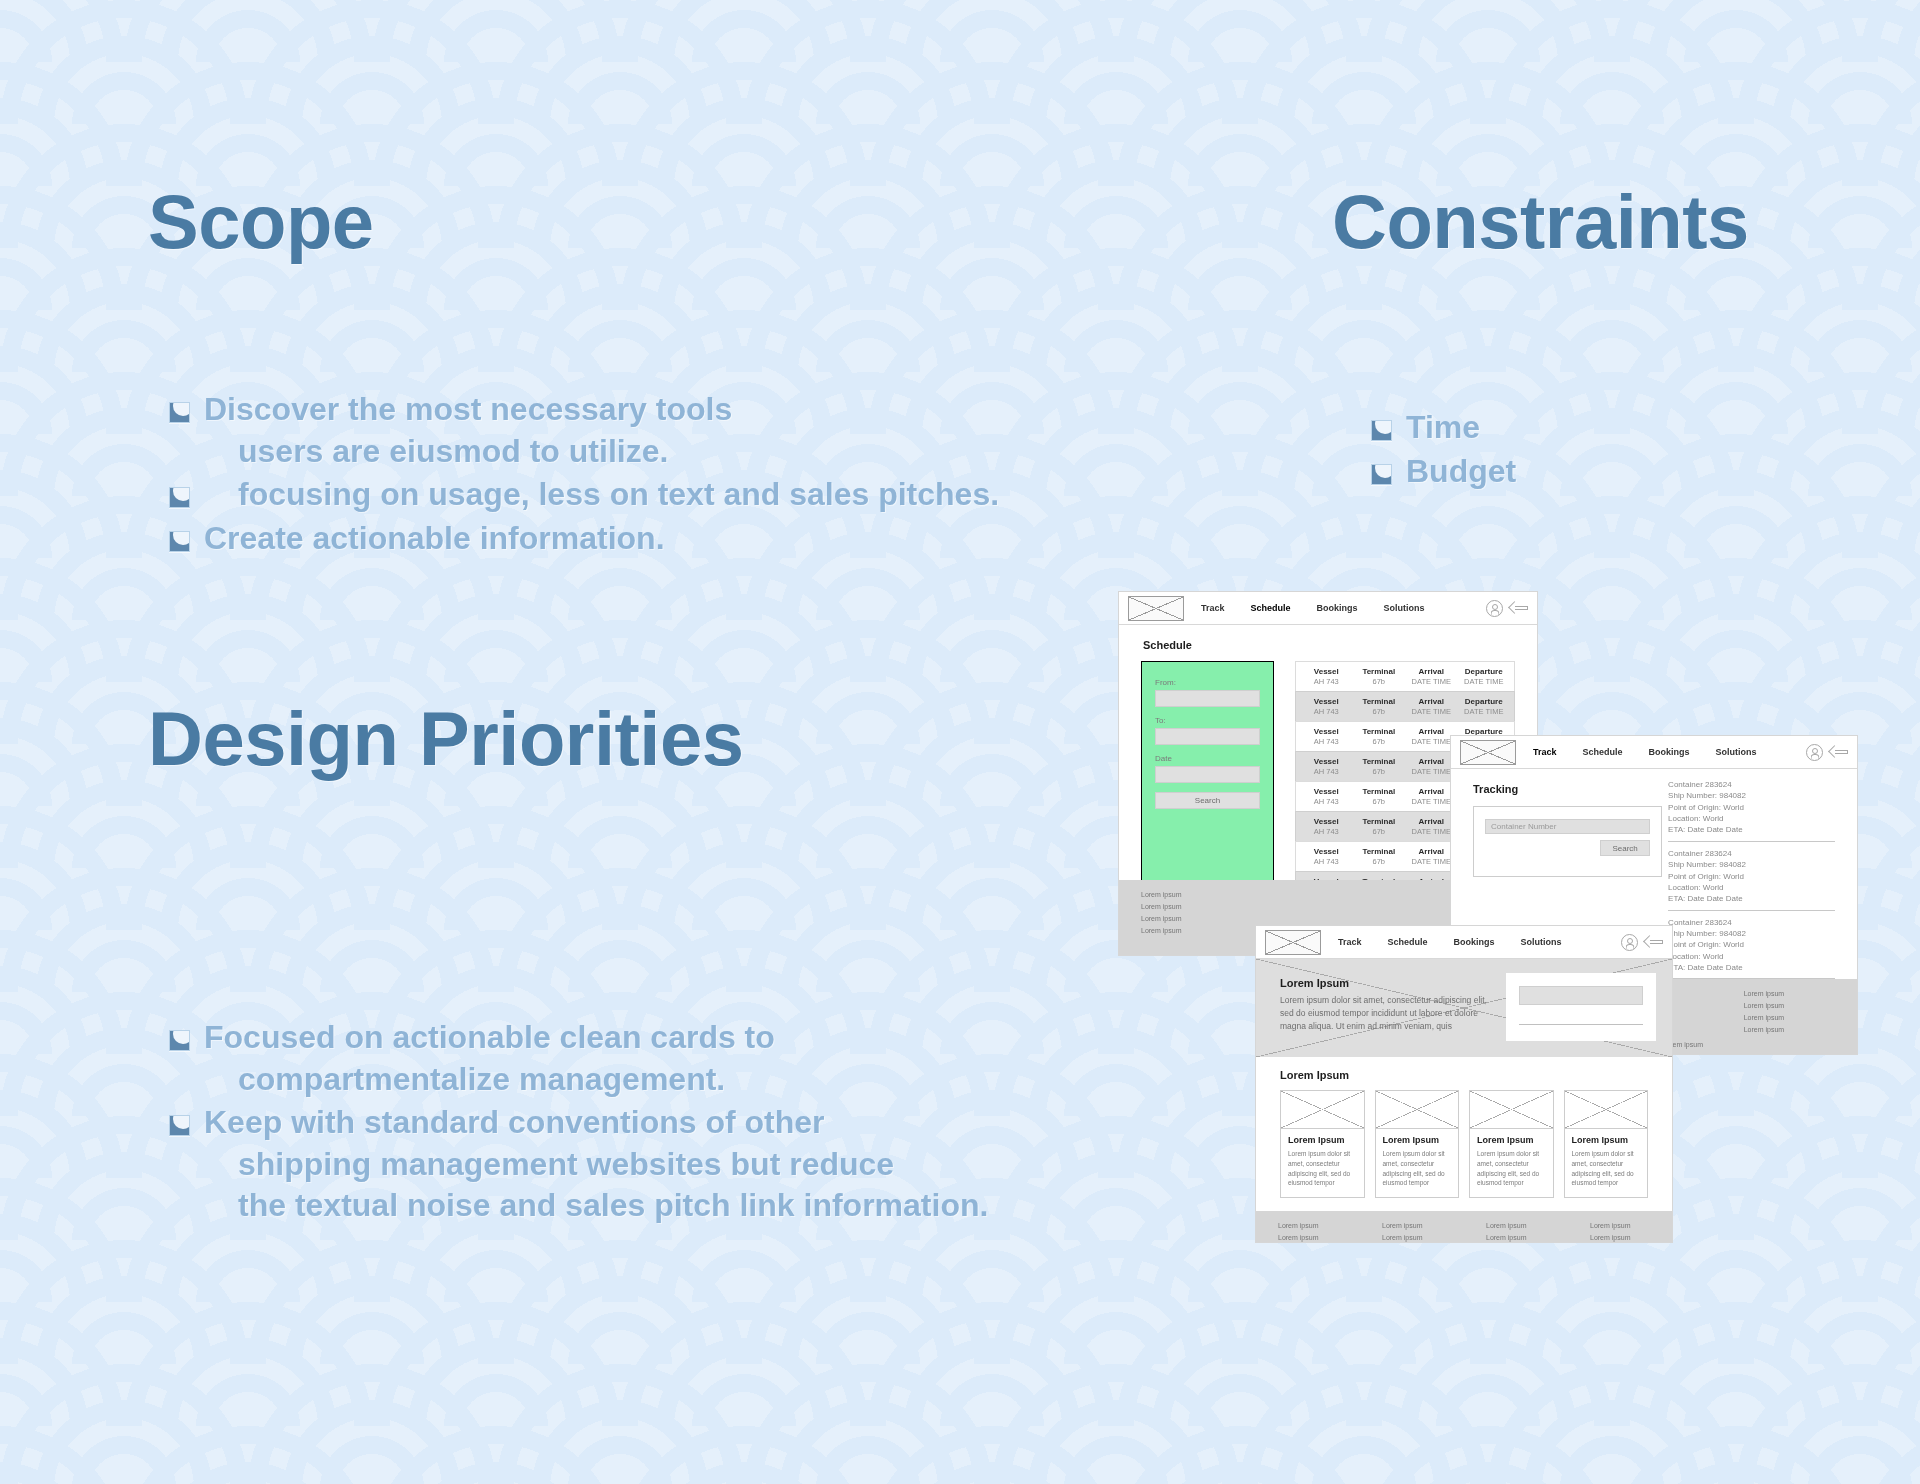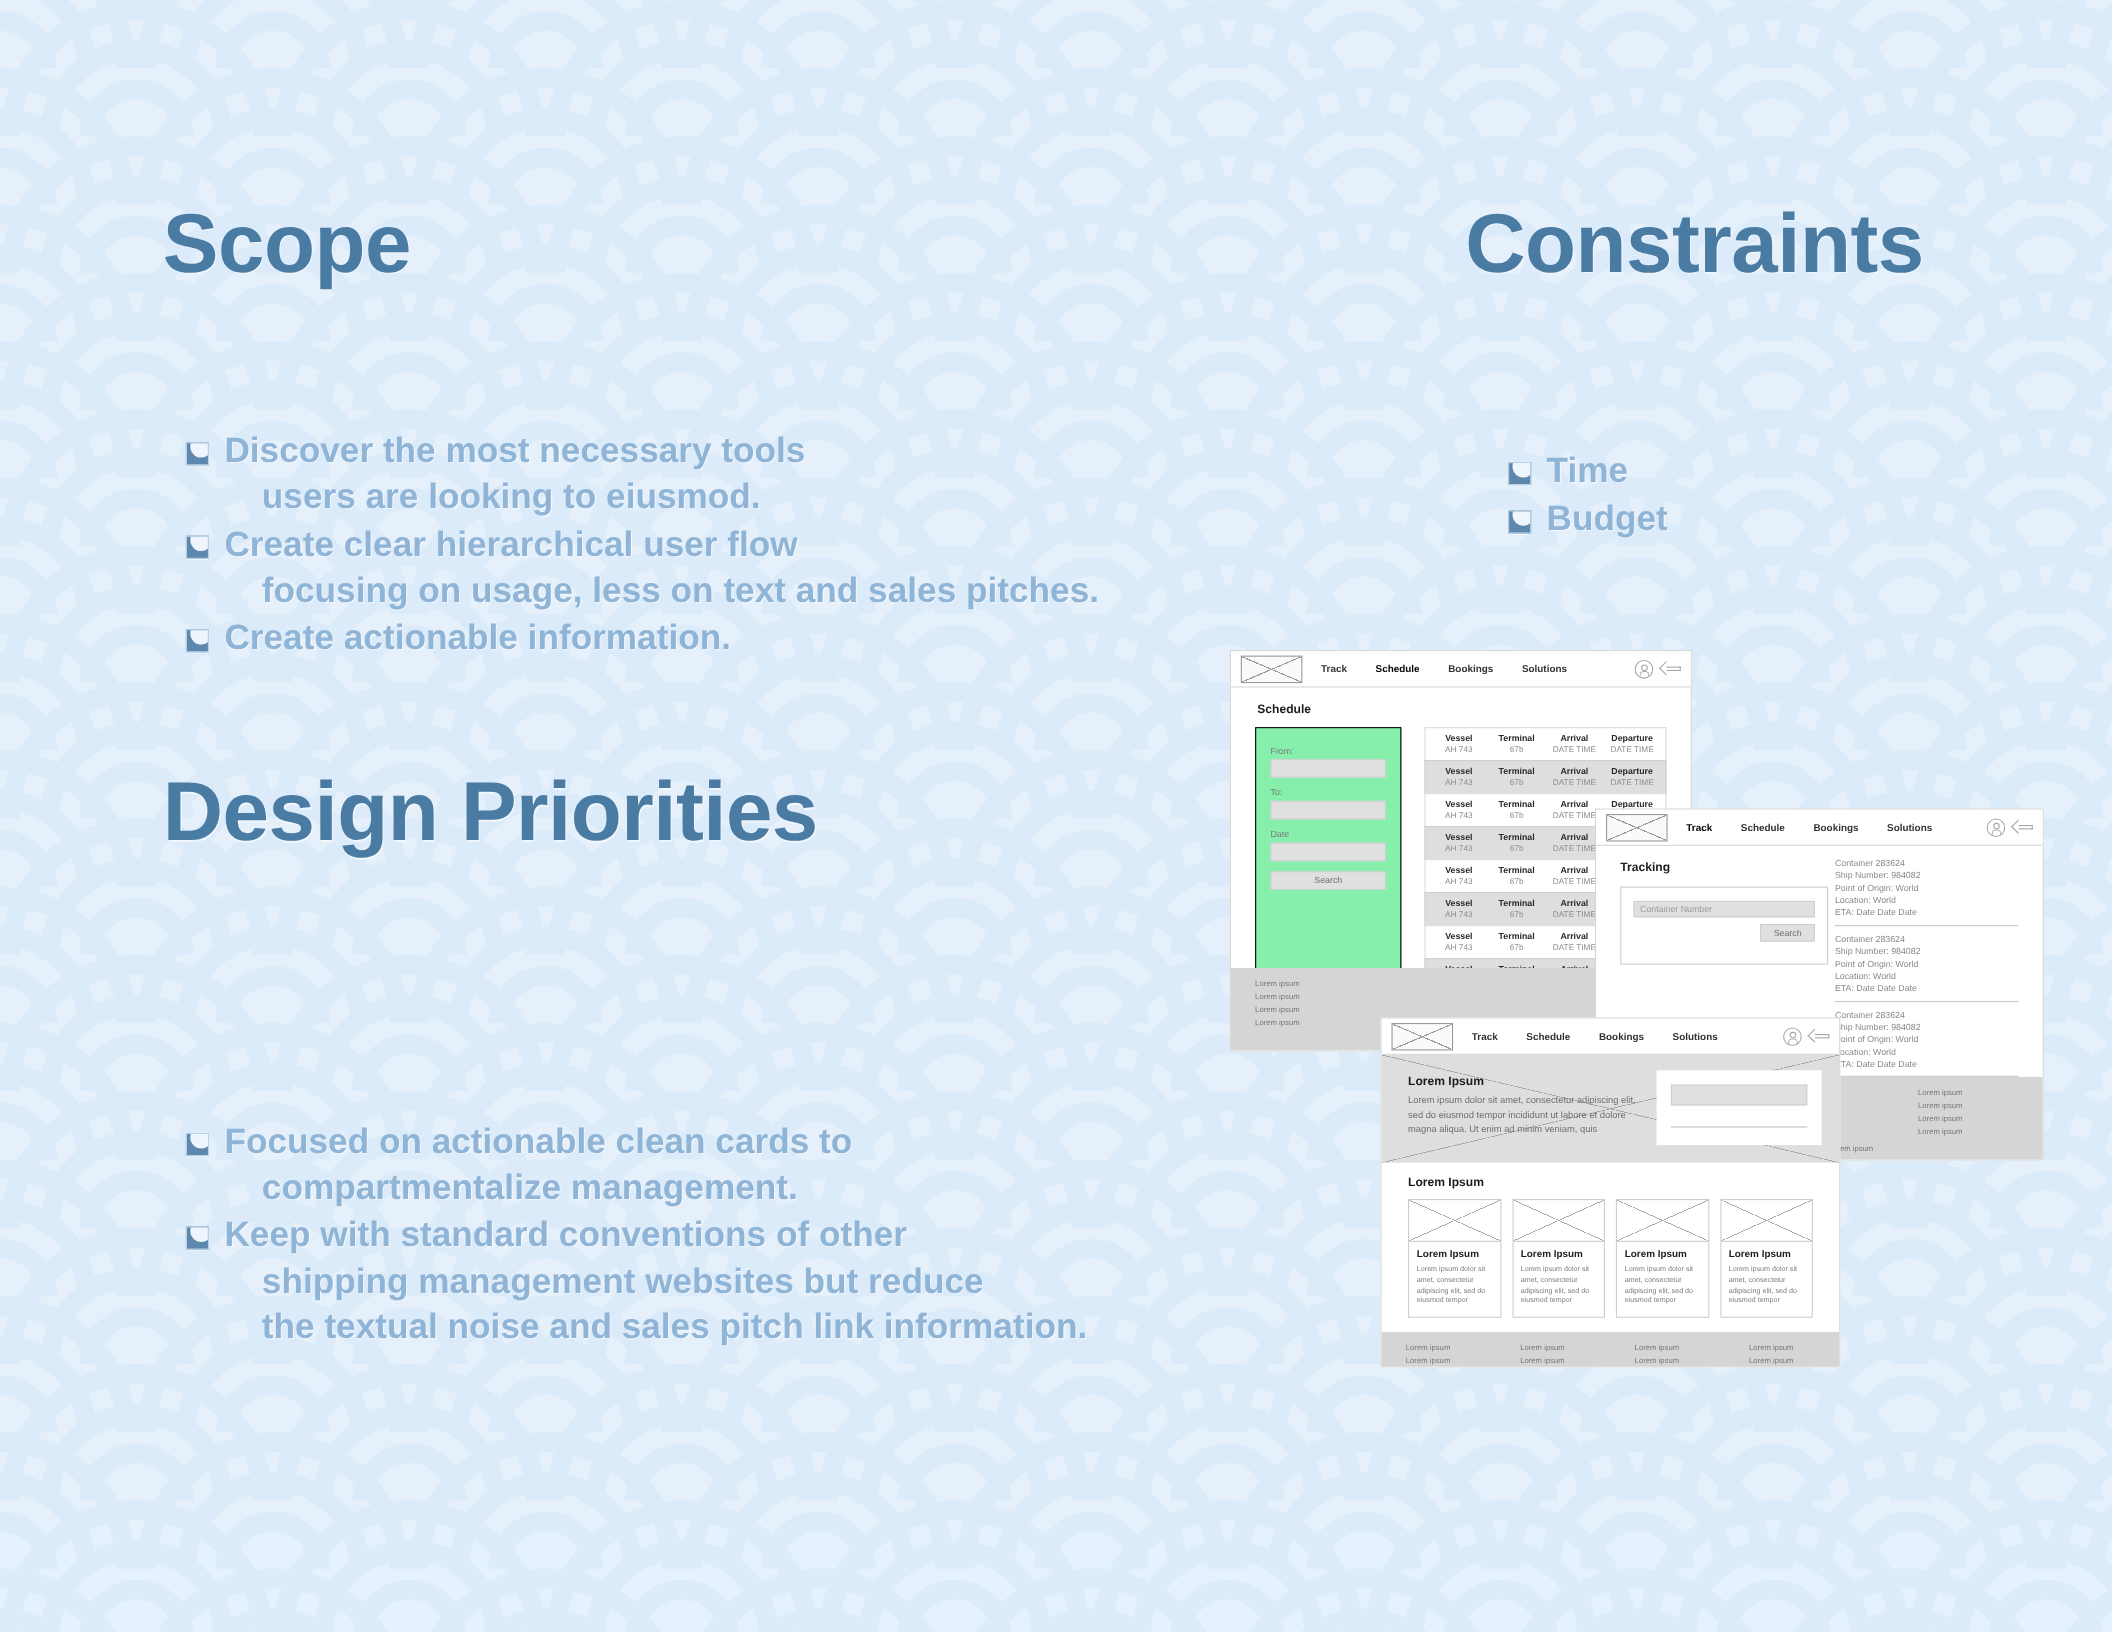--- a/index.html
+++ b/index.html
@@ -350,27 +350,26 @@
 <body>
 
 <div id="bg-pattern"></div>
 
 <div class="heading" id="scope-title">Scope</div>
 <ul class="bullet-list" id="scope-list">
   <li class="bullet-item">
     <span class="ck-box"></span>
     <span class="bullet-text">
       <span>Discover the most necessary tools</span>
-      <span class="cont">users are looking to eiusmod.</span>
+      <span class="cont">users are eiusmod to utilize.</span>
     </span>
   </li>
   <li class="bullet-item">
     <span class="ck-box"></span>
     <span class="bullet-text">
-      <span>Create clear hierarchical user flow</span>
       <span class="cont">focusing on usage, less on text and sales pitches.</span>
     </span>
   </li>
   <li class="bullet-item">
     <span class="ck-box"></span>
     <span class="bullet-text">
       <span>Create actionable information.</span>
     </span>
   </li>
 </ul>

